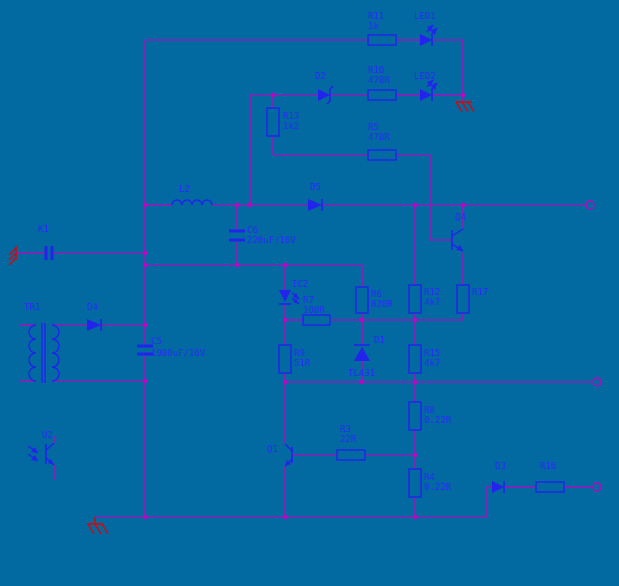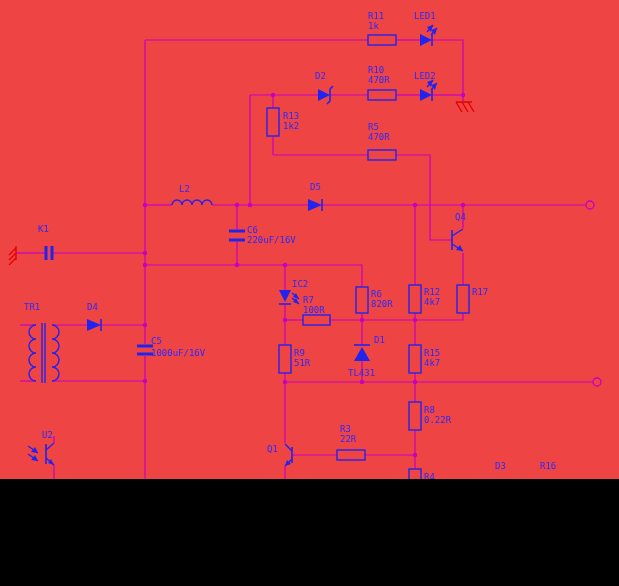--- a/index.html
+++ b/index.html
@@ -1,16 +1,16 @@
 <!DOCTYPE html>
 <html><head>
 <meta charset="utf-8">
 <style>
   html,body{margin:0;padding:0;background:#000;}
-  .stage{position:relative;width:619px;height:479px;background:#ef4444;overflow:hidden;}
+  .stage{position:relative;width:619px;height:586px;background:#0369a1;overflow:hidden;}
   svg{display:block;}
   .wire{stroke:#c400c4;stroke-width:1.2;fill:none;}
   .comp{stroke:#2323ee;stroke-width:1.4;fill:none;}
   .compfill{fill:#2323ee;stroke:none;}
   .plate{stroke:#2323ee;stroke-width:3;fill:none;}
   .bar{stroke:#2323ee;stroke-width:1.6;fill:none;}
   .gnd{stroke:#e60000;stroke-width:1.4;fill:none;}
   .dot{fill:#c400c4;}
   .term{stroke:#c400c4;stroke-width:1.3;fill:none;}
   .lbl{fill:#2a2aff;font-family:"DejaVu Sans Mono",monospace;font-size:9px;}

